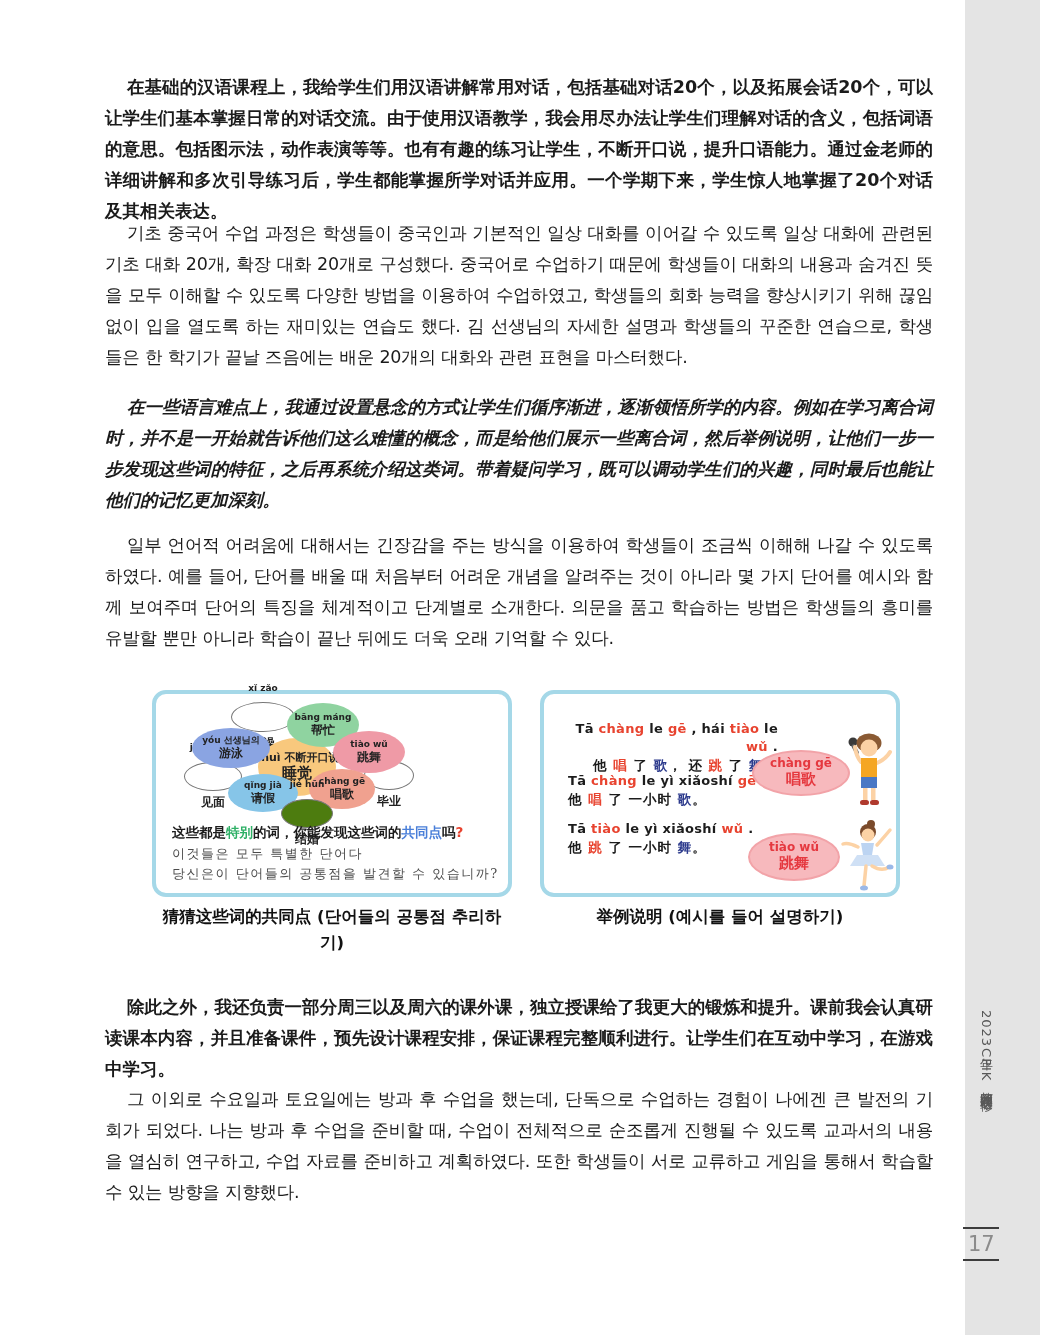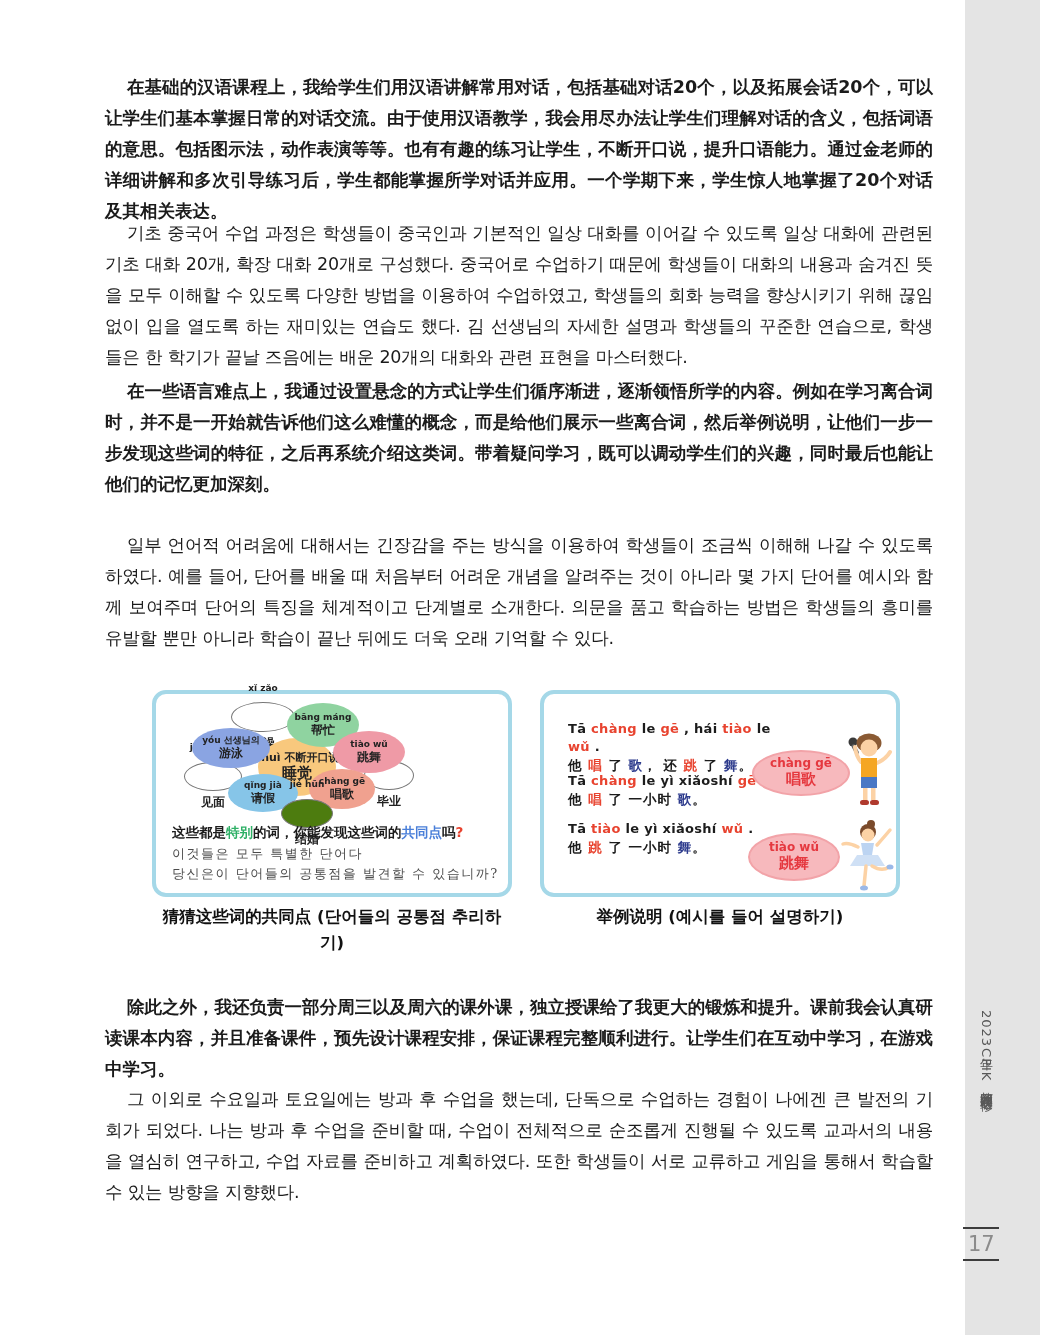--- a/index.html
+++ b/index.html
@@ -8,21 +8,21 @@
     font-family:"DejaVu Sans","Liberation Sans",sans-serif; overflow:hidden;
   }
   
   .para {
     position:absolute; left:105px; width:828px; margin:0;
     font-size:17.5px; line-height:31px; text-align:justify; text-indent:1.25em;
     color:#1b1b1b;
   }
   .para.zh { font-weight:700; }
   .para.ko { font-weight:400; letter-spacing:-0.2px; }
-  .p1 { top:72px; }  .p2 { top:218px; } .p3 { top:376px; } .p4 { top:530px; }
+  .p1 { top:72px; }  .p2 { top:218px; } .p3 { top:392px;font-style:italic; } .p4 { top:530px; }
   .p5 { top:992px; } .p6 { top:1084px; }
 
   
   .figbox {
     position:absolute; top:690px; width:360px; height:207px; box-sizing:border-box;
     background:#ffffff; border:4px solid #a5d8e8; border-radius:14px;
   }
   .figbox.left  { left:152px; }
   .figbox.right { left:540px; }
 
@@ -50,21 +50,21 @@
   .figtext { position:absolute; left:16px; width:330px; }
   .fig-q  { top:128px; font-size:13.5px; font-weight:700; line-height:20px; }
   .fig-k1 { top:150px; } .fig-k2 { top:170px; }
   .fig-ko {
     font-family:"DejaVu Serif","Liberation Serif",serif;
     font-size:13px; color:#4c4c4c; letter-spacing:1.5px; line-height:19px;
   }
 
   
   .sent { position:absolute; left:24px; width:210px; }
-  .s0 { top:26px; } .s1 { top:78px; } .s2 { top:126px; }
+  .s0 { top:26px;text-align:right; } .s1 { top:78px; } .s2 { top:126px; }
   .sent .pline { font-size:13px;  font-weight:700; line-height:18px; letter-spacing:0.3px; }
   .sent .hline { font-size:13.5px; font-weight:700; line-height:19px; letter-spacing:1px; }
 
   .seg-k  { color:#1c1c1c; }
   .seg-r  { color:#e8432f; }
   .seg-b  { color:#2c3a8c; }
   .seg-g  { color:#2eb066; }
   .seg-b2 { color:#4a7fd9; }
 
   .oval {

